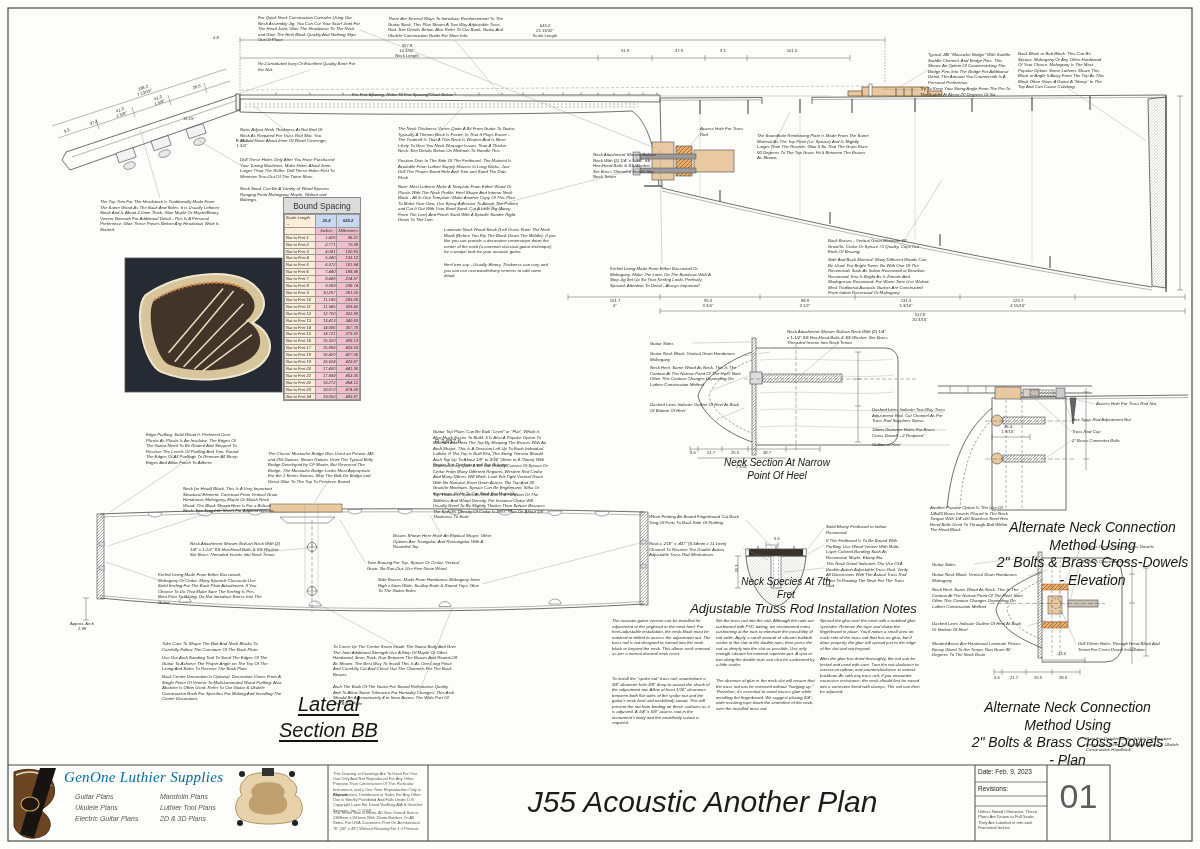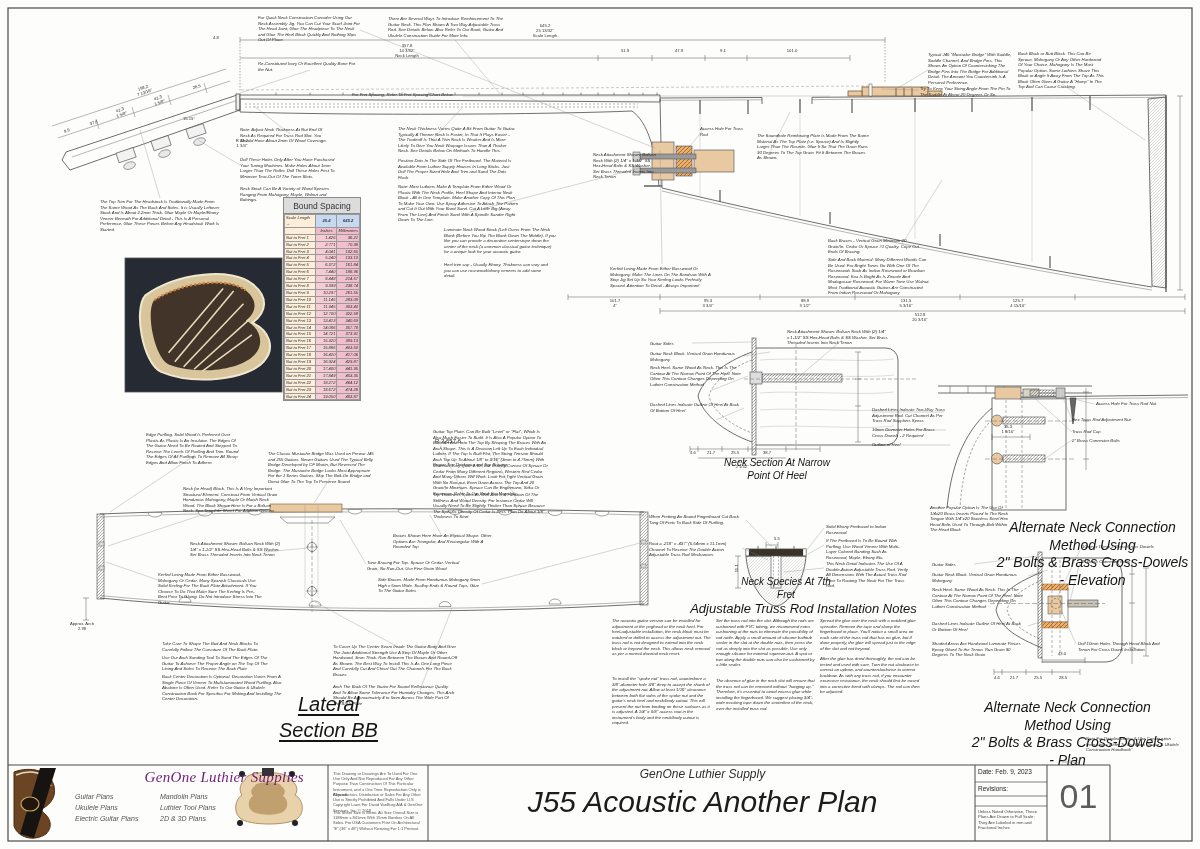--- a/index.html
+++ b/index.html
@@ -26,21 +26,21 @@
   .ft-title{text-align:center;font-size:8.5px;color:#333;padding:3px 0 2px;background:#dcdcdc;border-bottom:1px solid #8a8a8a;}
   .ft table{border-collapse:collapse;width:100%;}
   .ft td{border:0.5px solid #9a9a9a;font-size:4.1px;line-height:5.9px;padding:0 1px;color:#333;font-style:italic;}
   .ft td:first-child{background:#fceed8;width:42%;}
   .ft td:nth-child(2){background:#f6ccd4;text-align:right;width:28%;}
   .ft td:nth-child(3){background:#f2bfcd;text-align:right;width:30%;}
   .ft .scale-row td:nth-child(2),.ft .scale-row td:nth-child(3){background:#c7d9f0;font-weight:bold;text-align:center;}
   .ft .unit-row td:nth-child(2),.ft .unit-row td:nth-child(3){background:#eebccb;text-align:center;}
   
   .tbx{position:absolute;font-family:"Liberation Sans",sans-serif;}
-  .tb-brand{left:64px;top:770px;width:240px;font:italic 15px/1 "Liberation Serif",serif;color:#701a75;letter-spacing:.3px;text-align:right;}
+  .tb-brand{left:64px;top:770px;width:240px;font:italic 15px/1 "Liberation Serif",serif;color:#0369a1;letter-spacing:.3px;}
   .tb-cat{position:absolute;font:italic 7px/1 "Liberation Sans",sans-serif;color:#555;}
   .tb-legal{position:absolute;width:92px;font:4px/1.3 "Liberation Sans",sans-serif;color:#555;}
   .tb-cbrand{left:430px;top:768px;width:545px;text-align:center;font:italic 12px/1 "Liberation Sans",sans-serif;color:#2e2e2e;}
   .tb-title{left:430px;top:781px;width:545px;text-align:center;font:italic 30px/1.4 "Liberation Sans",sans-serif;color:#1c1c1c;}
   .tb-date{left:978px;top:769px;width:66px;font:6.5px/1 "Liberation Sans",sans-serif;color:#222;}
   .tb-rev{left:978px;top:786px;width:66px;font:6.5px/1 "Liberation Sans",sans-serif;color:#222;}
   .tb-note{left:978px;top:809px;width:64px;font:4.2px/1.3 "Liberation Sans",sans-serif;color:#444;}
   .tb-no{left:1047px;top:779px;width:63px;text-align:center;font:34px/1 "Liberation Sans",sans-serif;color:#5d5d5d;}
   .tb-file{left:1062px;top:760px;width:46px;font:italic 4px/1 "Liberation Sans",sans-serif;color:#999;}
 </style>
@@ -783,21 +783,20 @@
 <div class="tbx tb-brand">GenOne Luthier Supplies</div>
 <div class="tb-cat" style="left:75px;top:793px">Guitar Plans</div>
 <div class="tb-cat" style="left:75px;top:804px">Ukulele Plans</div>
 <div class="tb-cat" style="left:75px;top:815px">Electric Guitar Plans</div>
 <div class="tb-cat" style="left:160px;top:793px">Mandolin Plans</div>
 <div class="tb-cat" style="left:160px;top:804px">Luthier Tool Plans</div>
 <div class="tb-cat" style="left:160px;top:815px">2D &amp; 3D Plans</div>
 <div class="tb-legal" style="left:333px;top:771px">This Drawing or Drawings Are To Used For One Use Only And Not Reproduced For Any Other Purpose Than Construction Of This Particular Instrument, and a One Time Reproduction Only is Allowed</div>
 <div class="tb-legal" style="left:333px;top:792px">Reproduction, Distribution or Sales For Any Other Use is Strictly Prohibited And Falls Under U.S Copyright Laws For David VanBurg A/A &amp; GenOne Services, Inc. © 2018</div>
 <div class="tb-legal" style="left:333px;top:810px">This Sheet Size is Metric A0 Size Overall Size is 1188mm x 841mm With 15mm Borders On All Sides. For USA Customers Print On Architectural "E" (36" x 48") Without Resizing For 1:1 Printout.</div>
-<div class="tbx tb-cbrand">GenOne Luthier Supply</div>
 <div class="tbx tb-title">J55 Acoustic Another Plan</div>
 <div class="tbx tb-date">Date: Feb. 9, 2023</div>
 <div class="tbx tb-rev">Revisions:</div>
 <div class="tbx tb-note">Unless Noted Otherwise, These Plans Are Drawn to Full Scale; They Are Labeled in mm and Fractional Inches</div>
 <div class="tbx tb-no">01</div>
 <div class="tbx tb-file">j55plan_2</div>
 
 </div>
 
 </body></html>

